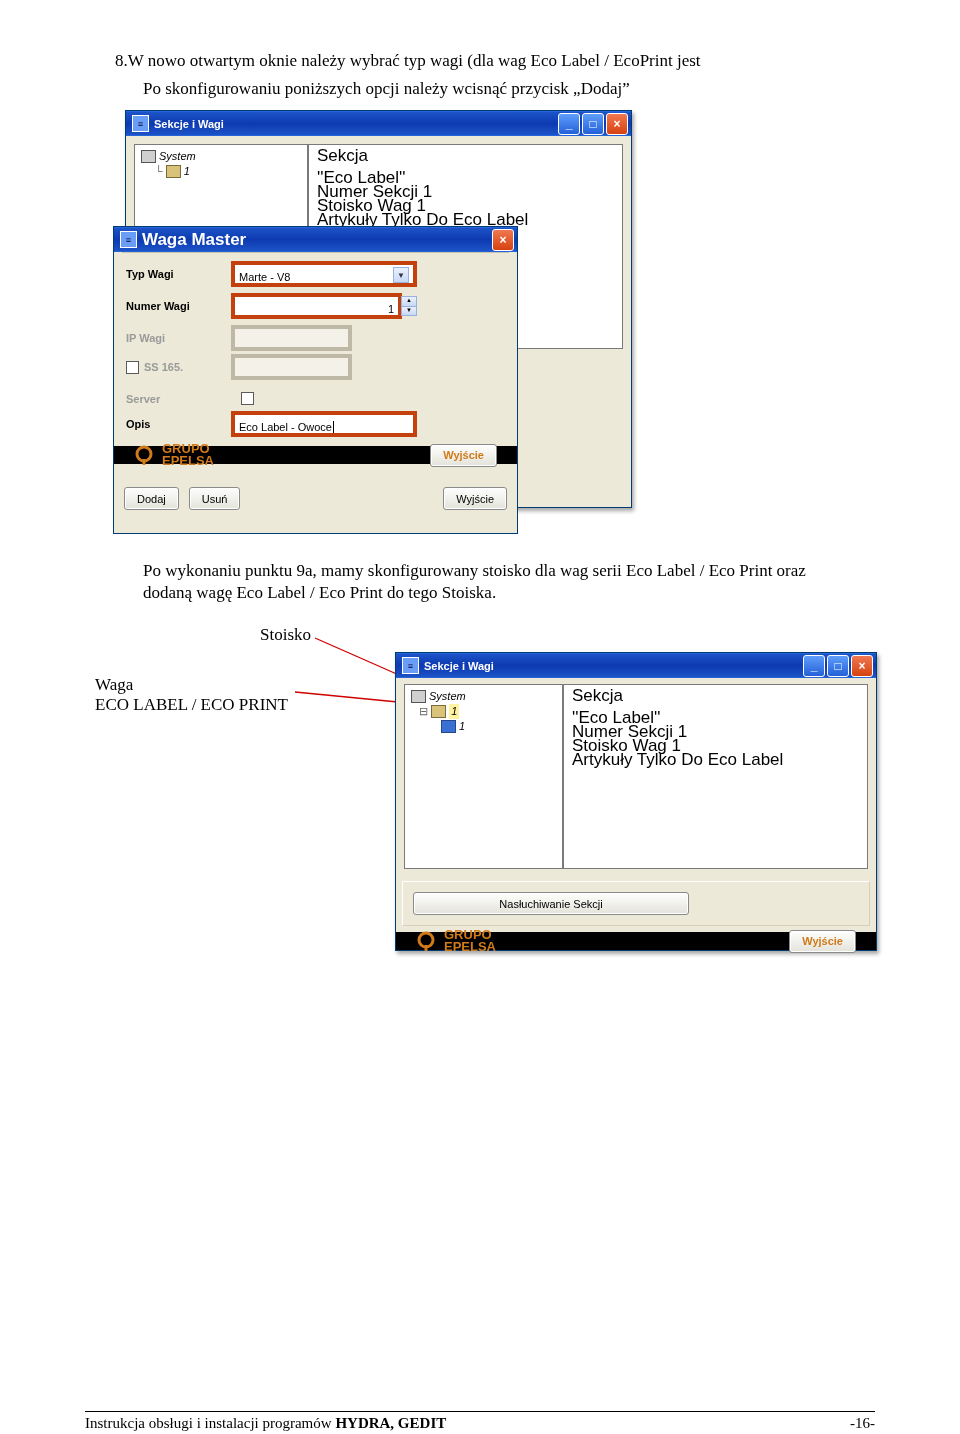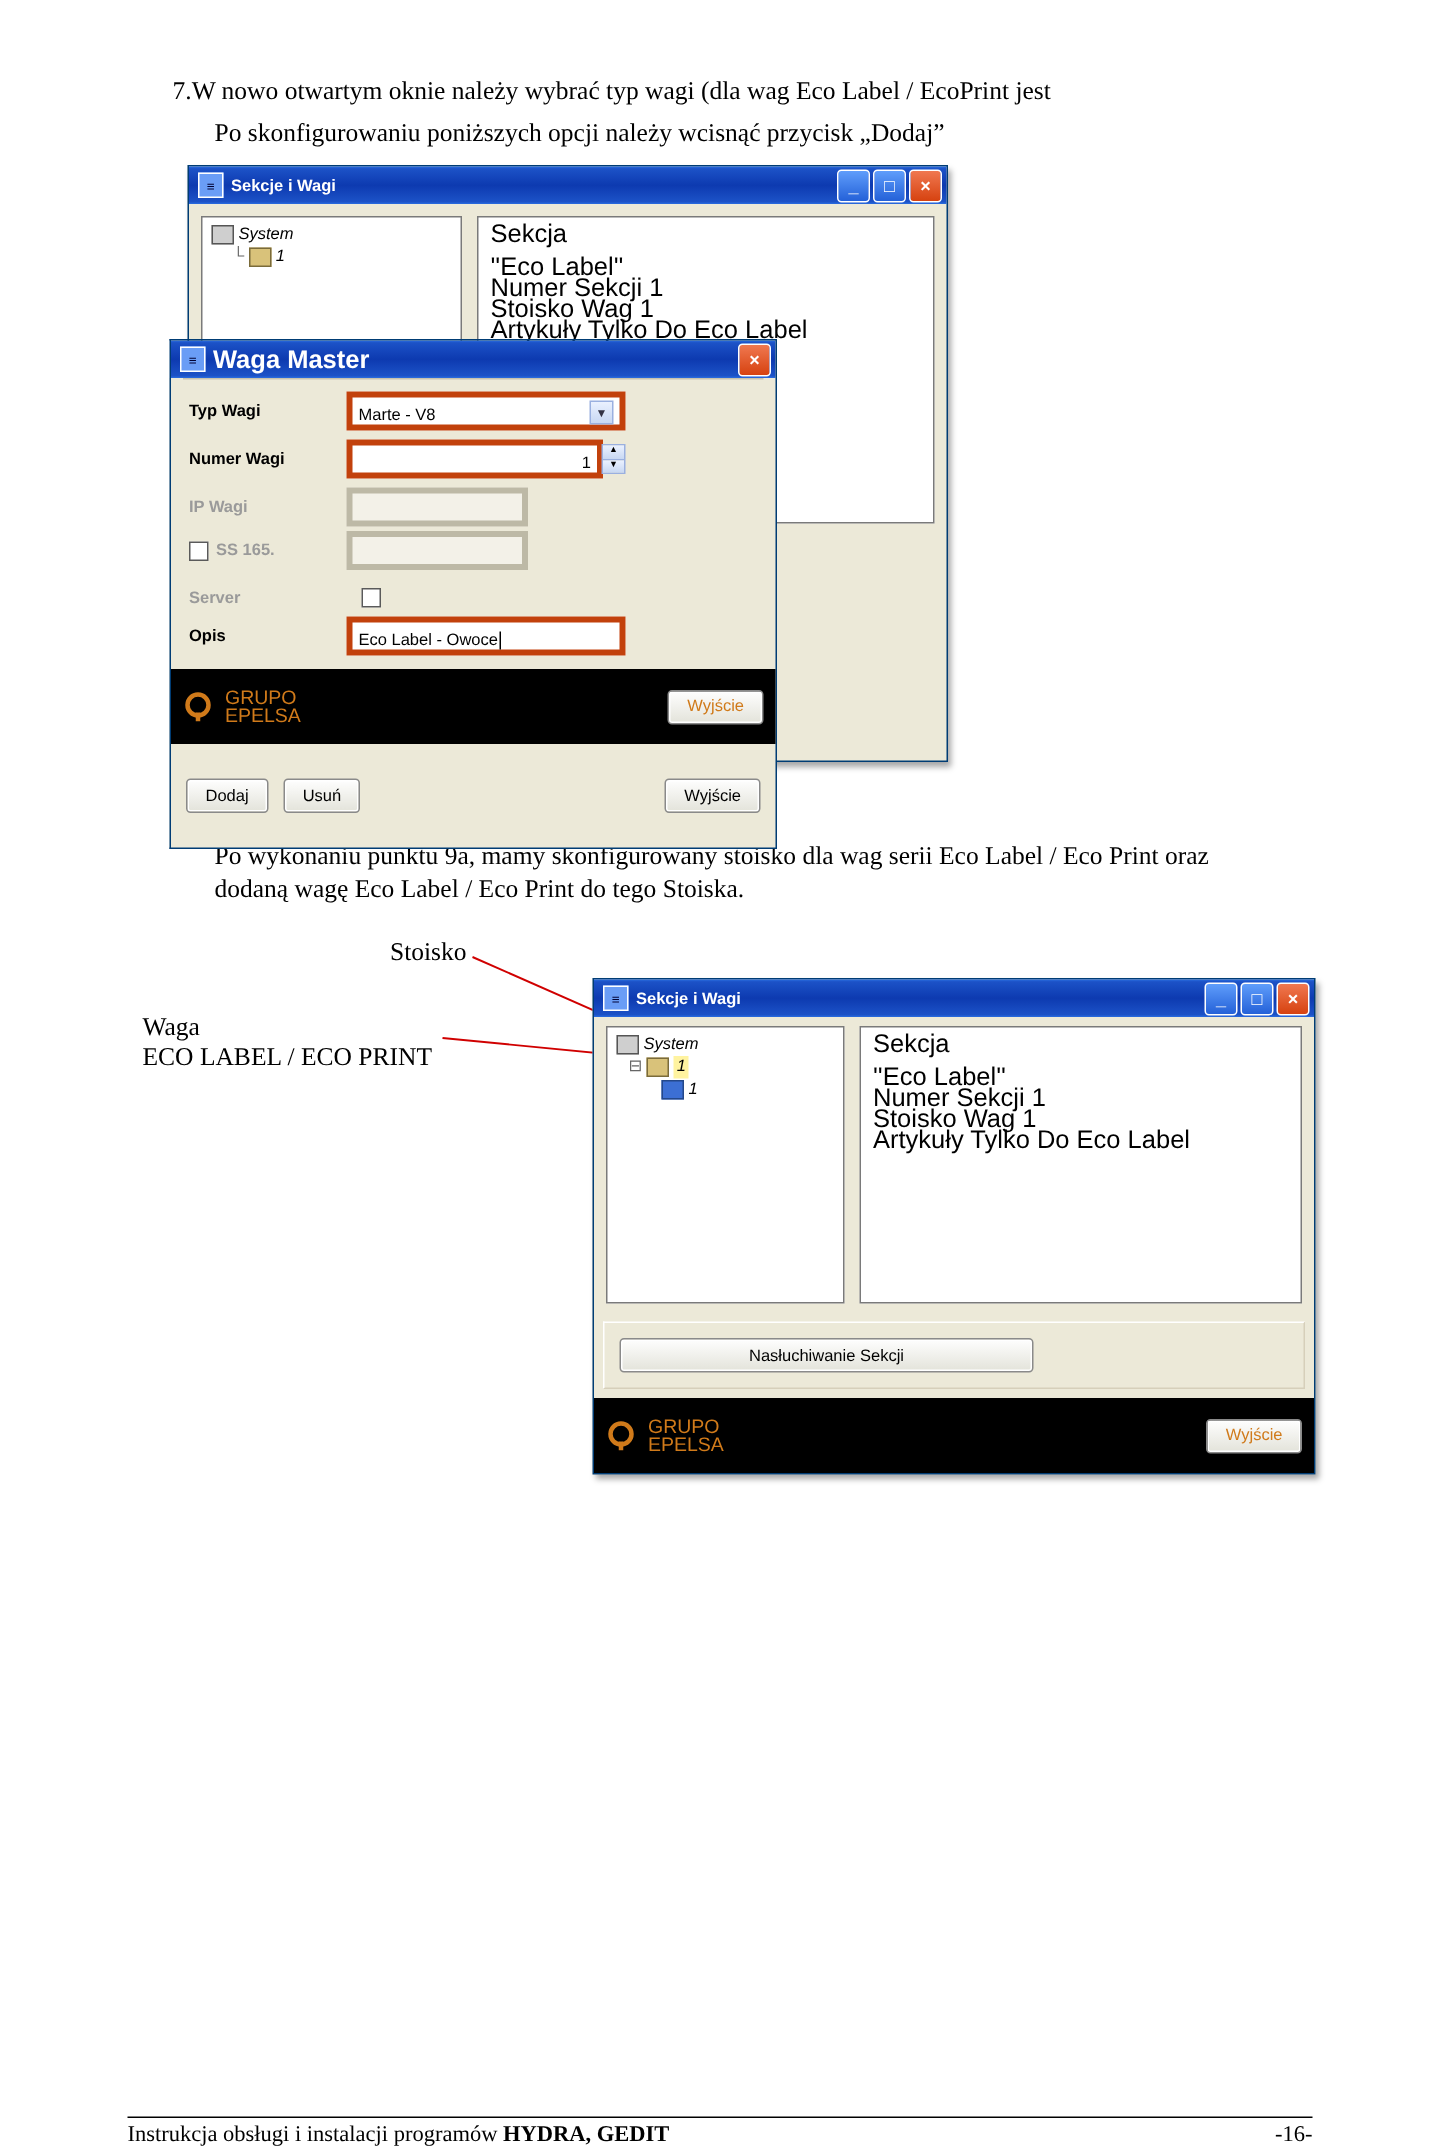--- a/index.html
+++ b/index.html
@@ -5,56 +5,56 @@
   body{margin:0;font-family:"Times New Roman",serif;font-size:17px;color:#000;background:#fff;width:960px}
   .page{padding:50px 85px 20px 85px;min-height:1390px;position:relative}
   .instr{margin-left:30px;line-height:1.3;margin-bottom:6px}
   .win{font-family:Tahoma,Arial,sans-serif;font-size:11px;background:#ece9d8;border:1px solid #003c74;box-shadow:2px 3px 4px rgba(0,0,0,.35)}
   .tbar{height:25px;background:linear-gradient(to bottom,#2a6de0 0%,#1c52c7 6%,#0d3ab0 50%,#1c52c7 94%,#2a6de0 100%);display:flex;align-items:center;color:#fff;font-weight:bold;padding:0 3px 0 6px}
   .tbar .ti{width:15px;height:15px;background:#6a9df6;border:1px solid #fff;margin-right:5px;display:inline-flex;align-items:center;justify-content:center;font-size:9px;color:#003}
   .tbar .sp{flex:1}
   .wbtn{width:20px;height:20px;border-radius:3px;margin-left:2px;display:flex;align-items:center;justify-content:center;font-weight:bold;font-family:Arial;color:#fff;font-size:12px}
   .wmin,.wmax{background:linear-gradient(#5f9dfb,#2461d8);border:1px solid #fff}
   .wclose{background:linear-gradient(#f07850,#d64210);border:1px solid #fff}
-  .body1{padding:8px;display:flex;gap:10px}
+  .body1{padding:8px;display:flex;}
   .tree{width:160px;height:195px;border:1px solid #7a7a7a;background:#fff;padding:4px 6px;font-size:11px;line-height:15px}
   .tree .row{display:flex;align-items:center;gap:3px}
   .tree .ic{width:13px;height:11px;background:#d9c27a;border:1px solid #7a6b3a;display:inline-block}
   .tree .ic.sys{background:#cfcfcf;border-color:#555}
   .tree .ic.scale{background:#3c6fd4;border-color:#24488a}
   .info{flex:1;border:1px solid #7a7a7a;background:#fff;height:195px;padding:4px 8px;font-size:17px;line-height:14px}
   .modal{position:absolute;font-family:Tahoma,Arial,sans-serif}
   .mbody{background:#ece9d8;border:1px solid #003c74;border-top:none}
   .mrow{display:flex;align-items:center;padding:3px 12px;font-size:11px}
   .mrow .lbl{width:105px;font-weight:bold}
   .mrow.dim .lbl{color:#9a9a9a;font-weight:bold}
   .header2{font-family:Tahoma;color:#0d3ab0;font-weight:bold;font-size:12px}
   .selbox,.txtbox{border:4px solid #c2410c;background:#fff;height:18px;font-size:11px;padding:0 4px;display:flex;align-items:flex-end}
   .selbox{justify-content:space-between}
   .selbox .dd{width:14px;height:14px;border:1px solid #9ab0e0;background:linear-gradient(#eaf1ff,#c8d8f3);display:flex;align-items:center;justify-content:center;font-size:8px;color:#334}
   .btn{border:1px solid #8a8a8a;border-radius:3px;background:linear-gradient(#fefefe,#e3e3da);height:21px;padding:0 12px;font-size:11px;display:inline-flex;align-items:center;box-shadow:inset 0 0 0 1px #fff}
-  .brand{height:50px;background:#000;display:flex;align-items:center;padding:0 8px;color:#d07a1a;font-weight:normal;font-family:Arial;font-size:13px;gap:4px}
+  .brand{height:18px;background:#000;display:flex;align-items:center;padding:0 20px;color:#d07a1a;font-weight:bold;font-family:Arial;font-size:13px;gap:4px}
   .brand .gl{color:#d07a1a}
   .brand .ep{color:#d07a1a}
   .brand svg{margin-right:4px}
   .btnrow{display:flex;gap:10px;padding:23px 10px;align-items:center}
   .sec2{position:relative;margin-top:10px}
   .labelS{position:absolute;font-family:"Times New Roman",serif;font-size:17px}
   .footer{position:absolute;left:85px;right:85px;bottom:28px;border-top:1px solid #000;padding-top:3px;display:flex;justify-content:space-between;font-size:15px}
   .footer b{font-family:"Times New Roman",serif}
   .chk{width:11px;height:11px;border:1px solid #5a5a5a;background:#fff;display:inline-block;margin-right:5px}
   .panel2{border:1px solid #d6cfba;border-top-color:#fff;border-left-color:#fff;margin:6px;padding:10px;display:flex;flex-direction:row;align-items:center;gap:6px}
   .longbtn{width:250px;justify-content:center}
 </style>
 </head>
 <body>
 
 <div class="page">
 
-  <div class="instr">7.W nowo otwartym oknie należy wybrać typ wagi (dla wag Eco Label / EcoPrint  jest</div>
+  <div class="instr">8.W nowo otwartym oknie należy wybrać typ wagi (dla wag Eco Label / EcoPrint  jest</div>
   <div class="instr" style="margin-left:58px;margin-bottom:10px">Po skonfigurowaniu poniższych opcji należy wcisnąć przycisk „Dodaj”</div>
 
   <div style="position:relative;width:505px;margin-left:40px;margin-top:4px;height:420px">
 
     <div class="win" style="width:505px">
       <div class="tbar">
         <span class="ti">≡</span>
         <span>Sekcje i Wagi</span>
         <span class="sp"></span>
         <span class="wbtn wmin">_</span>

